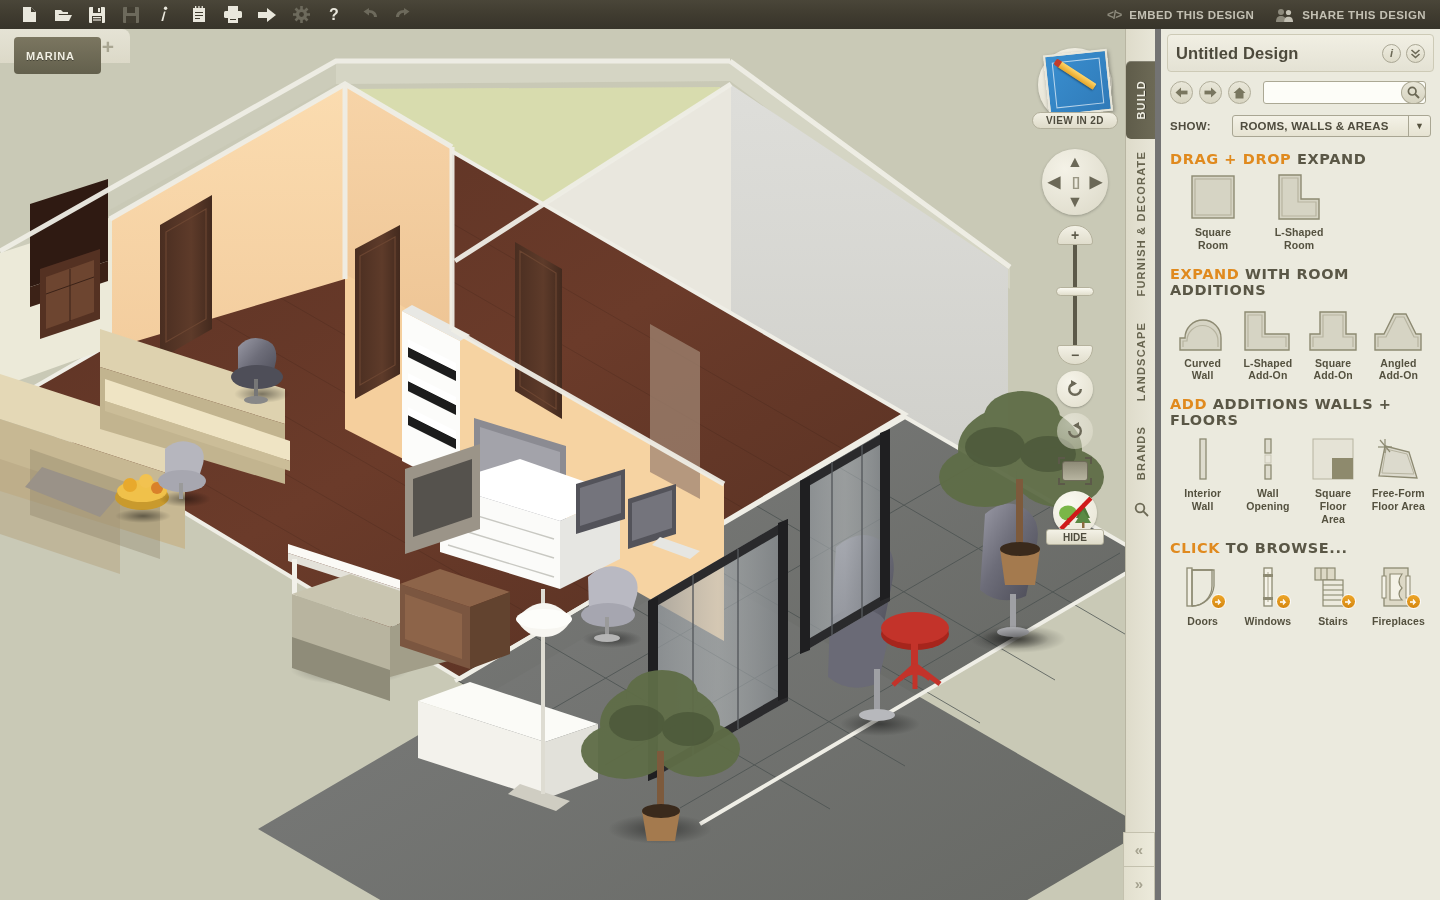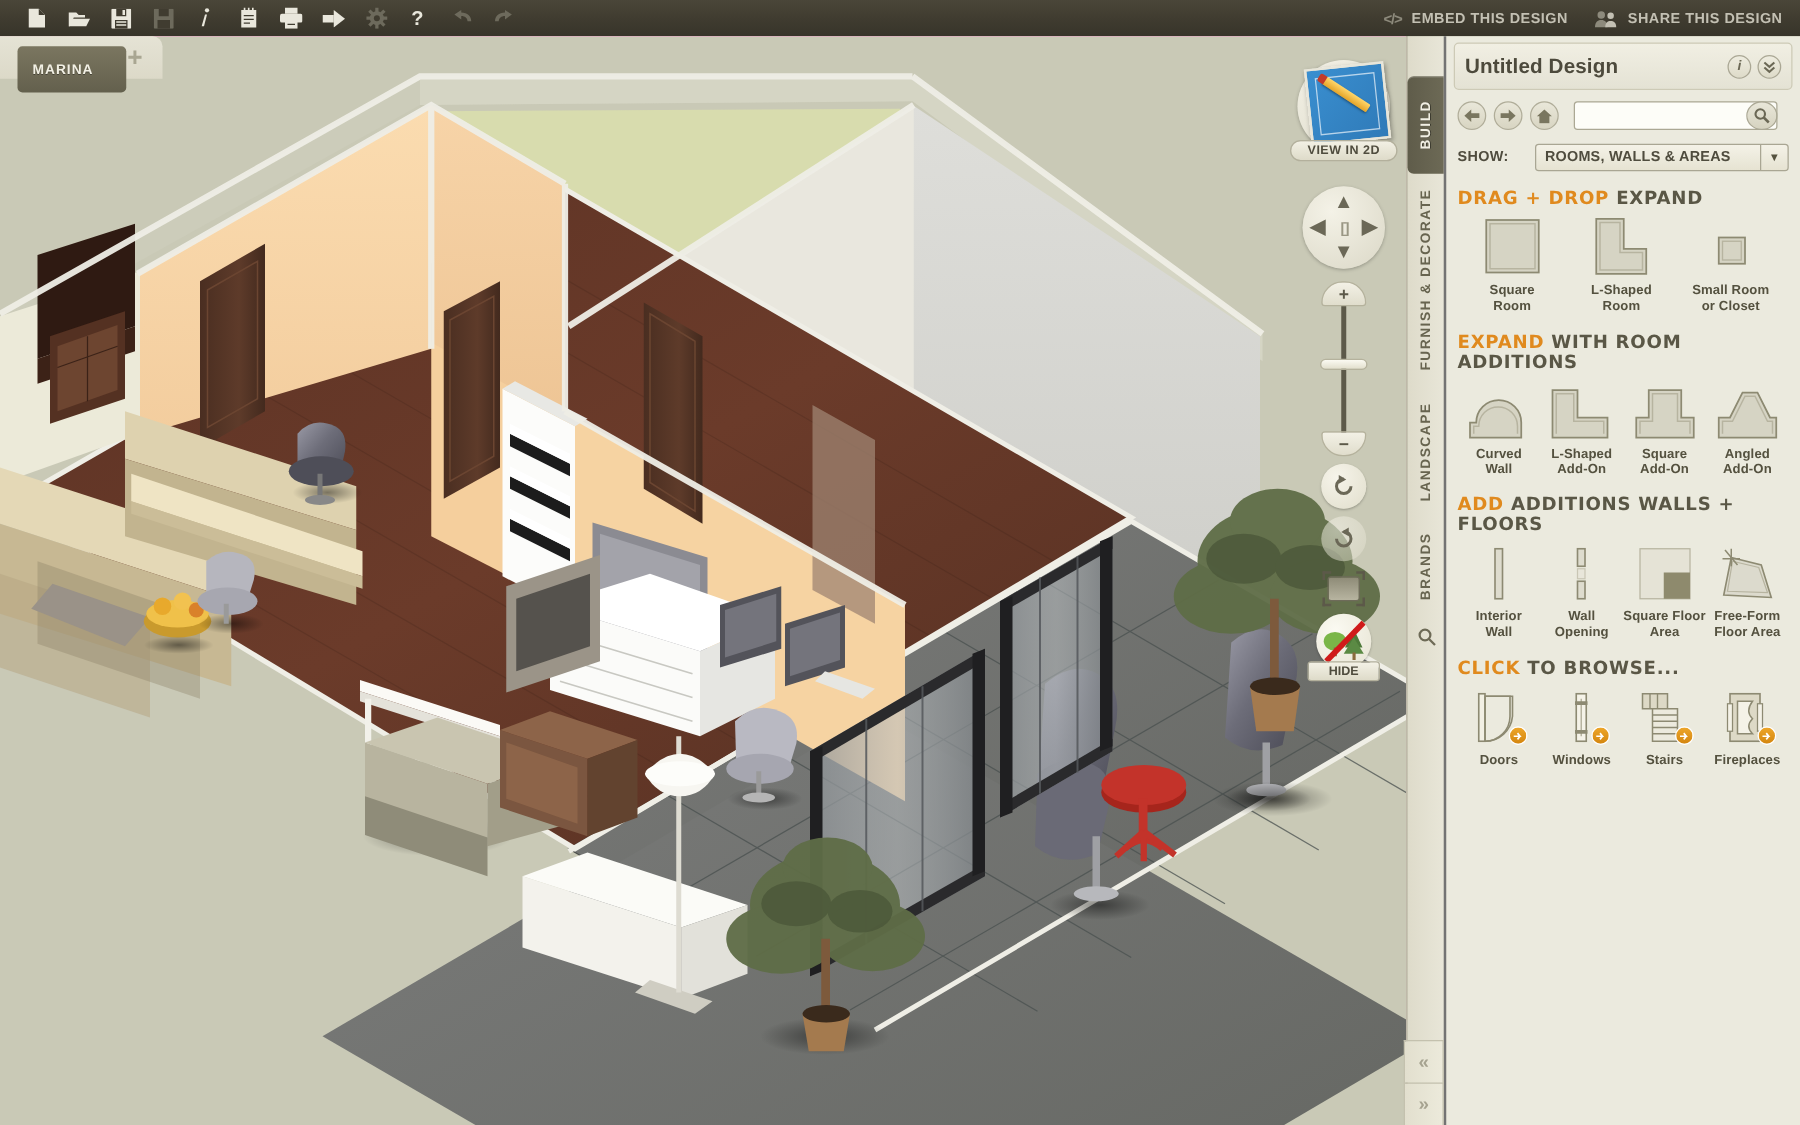--- a/index.html
+++ b/index.html
@@ -54,21 +54,21 @@
   }
   .add-tab {
     position: absolute; left: 98px; top: 7px; width: 20px; height: 20px;
     display: flex; align-items: center; justify-content: center;
     color: #a9a692; font-size: 21px; font-weight: bold; cursor: pointer; line-height: 1;
   }
 
   
   .canvas {
     position: absolute; top: 29px; left: 0; width: 1125px; height: 871px;
-    background: #f9a8d4;
+    background: #fef9c3;
     overflow: hidden;
   }
   .canvas svg { display: block; }
 
   
   .navctl { position: absolute; right: 5px; top: 15px; width: 90px; }
 
   .view2d-wrap { position: relative; width: 90px; height: 90px; }
   .view2d-circle {
     position: absolute; left: 8px; top: 4px; width: 74px; height: 74px; border-radius: 50%;
@@ -190,21 +190,21 @@
   .rail-tab.active span { color: #f2f0e4; text-shadow: 0 1px 0 rgba(0,0,0,.4); }
   .rail-search{
     position:absolute; left:0; width:30px; height:34px;
     display:flex;align-items:center;justify-content:center;cursor:pointer;color:#6d6a56;
   }
 
   
   .panel {
     position: absolute; top: 29px; right: 0; width: 285px; height: 871px;
     background: #ebeade;
-    border-left: 2px solid #737373;
+    border-left: 6px solid #737373;
   }
   .panel-title {
     position: relative; height: 38px; margin: 5px 6px 0 6px;
     background: linear-gradient(to bottom,#f1efe3,#e4e2d4);
     border: 1px solid #cdcab6; border-radius: 4px;
     display: flex; align-items: center; padding: 0 8px;
   }
   .panel-title h1 {
     font-size: 16.5px; font-weight: bold; color: #4d4a3c; letter-spacing: .1px;
   }
@@ -921,30 +921,20 @@
         <div class="item" style="flex:0 0 33%">
           <div class="art">
             <svg width="48" height="48" viewBox="0 0 48 48">
                 <path d="M4 2 h22 v24 h18 v20 H4 Z" fill="#d6d4c4" stroke="#8d8a72" stroke-width="1.4"></path>
                 <path d="M7 5 h16 v24 h18 v14 H7 Z" fill="none" stroke="#b7b4a0" stroke-width="1.2"></path>
               </svg>
           </div>
           <div class="cap" style="white-space:pre-line">L-Shaped
 Room</div>
         </div>
-        <div class="item" style="flex:0 0 33%">
-          <div class="art">
-            <svg width="48" height="48" viewBox="0 0 48 48">
-                <rect x="14" y="17" width="21" height="21" fill="#d6d4c4" stroke="#8d8a72" stroke-width="1.4"></rect>
-                <rect x="17" y="20" width="15" height="15" fill="none" stroke="#b7b4a0" stroke-width="1.1"></rect>
-              </svg>
-          </div>
-          <div class="cap" style="white-space:pre-line">Small Room
-or Closet</div>
-        </div>
       </div>
     </div>
 
     <div class="section">
       <div class="sec-head">
         <span class="hl">EXPAND</span><span> WITH ROOM ADDITIONS</span>
       </div>
       <div class="items">
         <div class="item">
           <div class="art">

